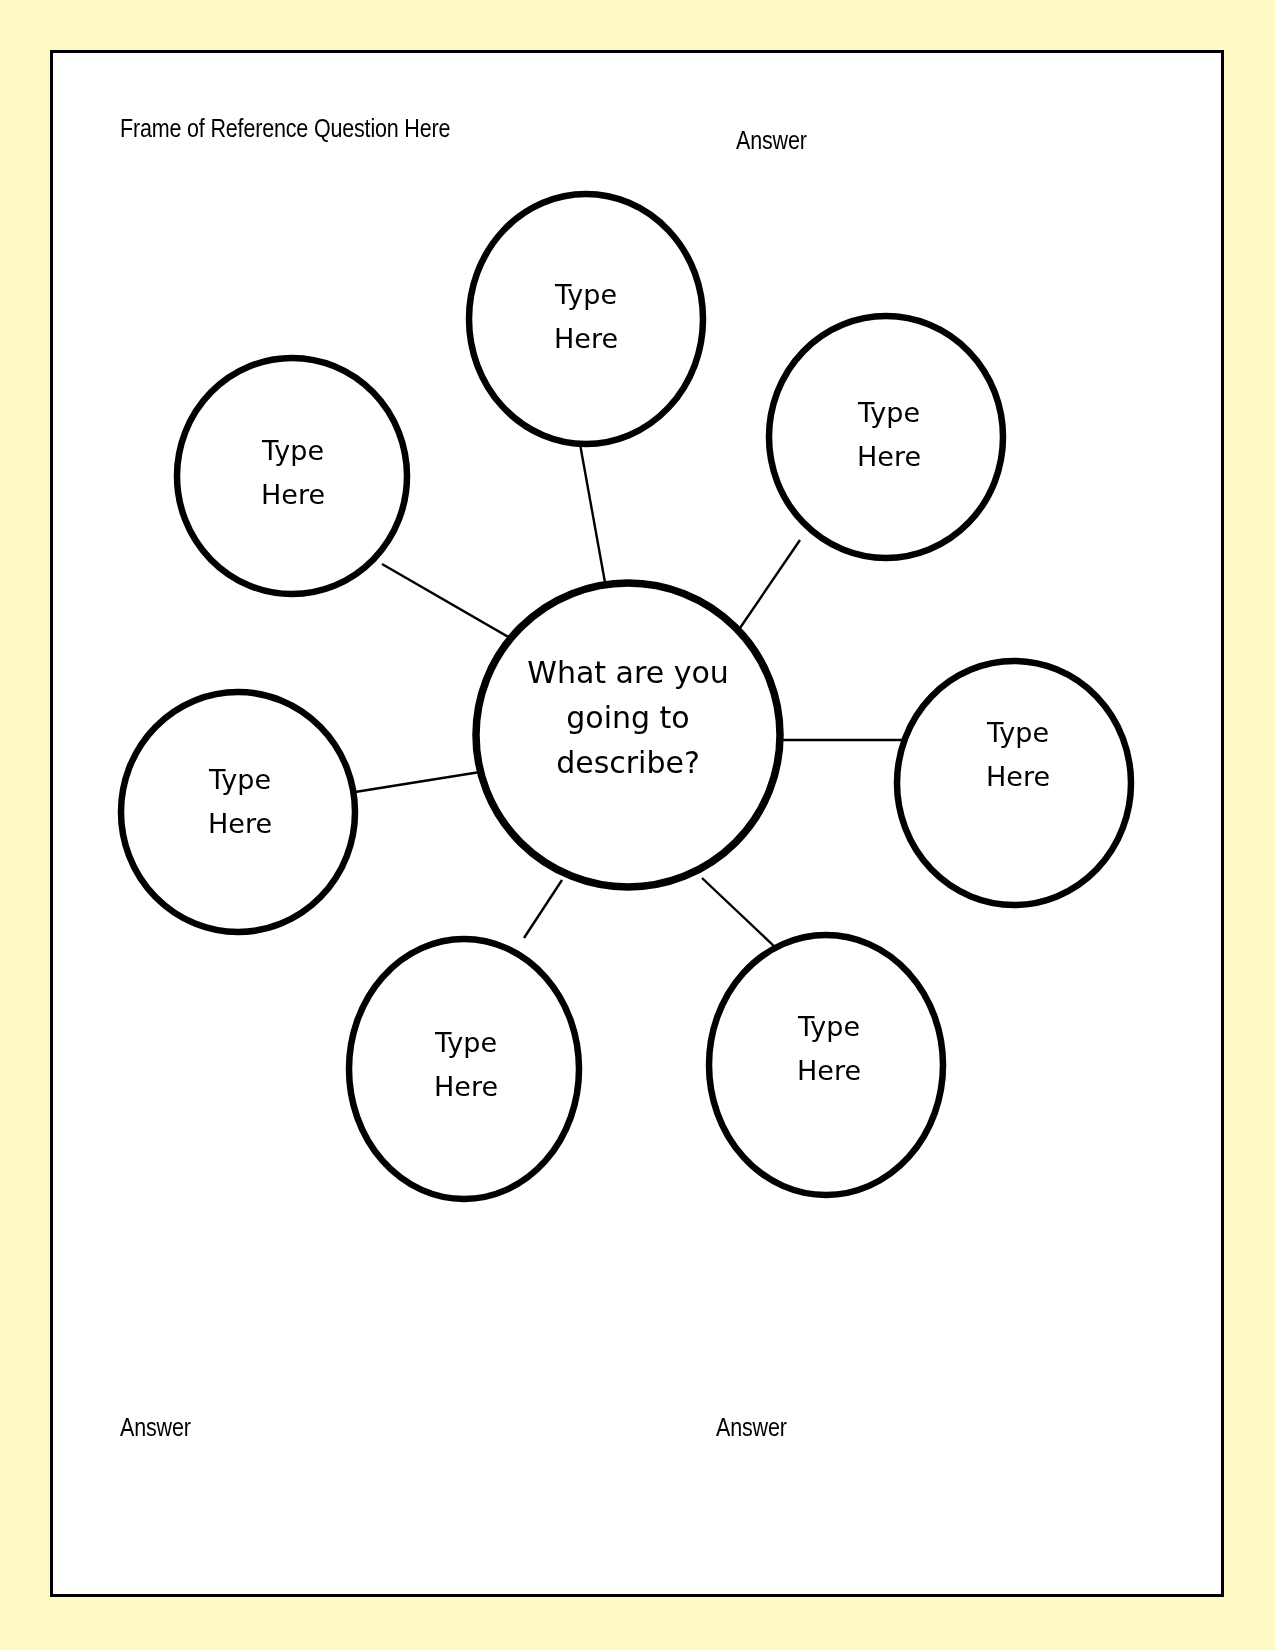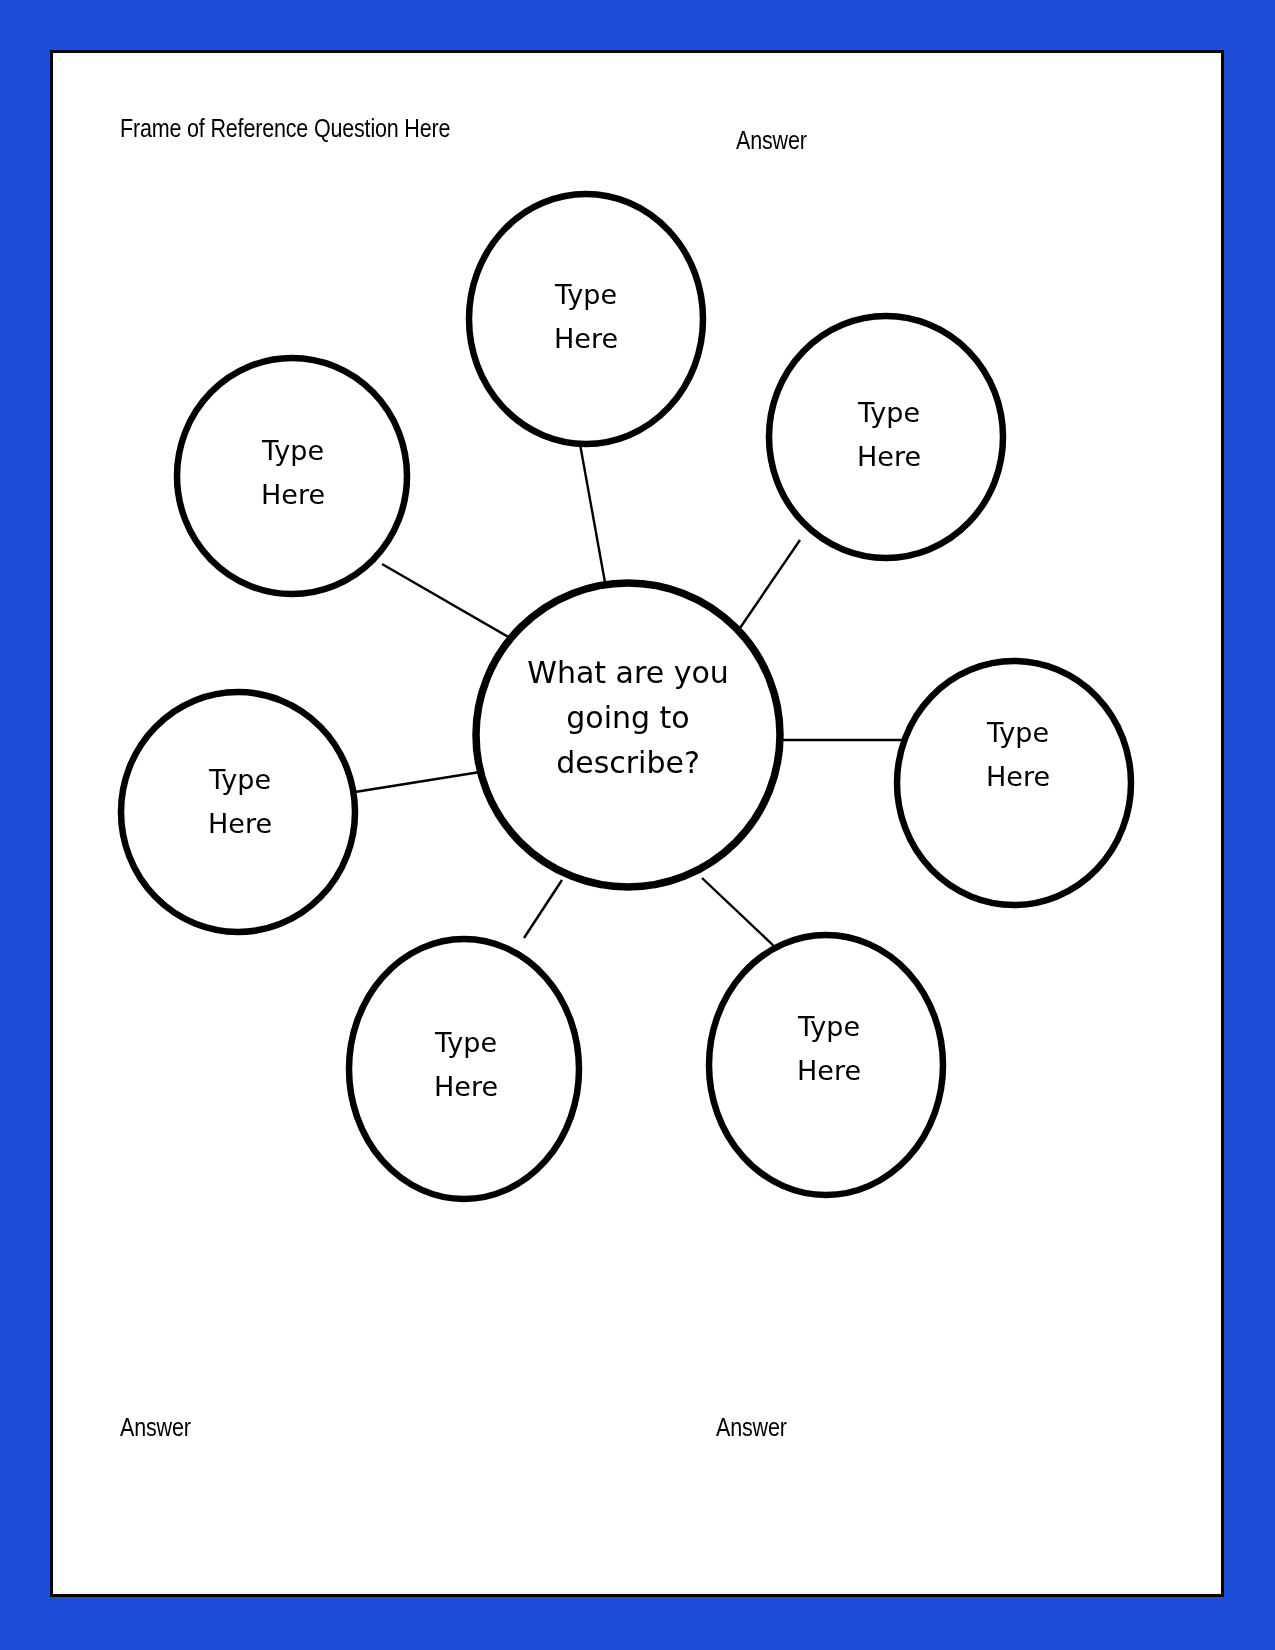--- a/index.html
+++ b/index.html
@@ -14,21 +14,21 @@
     color: #000000;
     position: relative;
     overflow: hidden;
   }
   #worksheet-page {
     position: absolute;
     left: 0;
     top: 0;
     width: 1275px;
     height: 1650px;
-    background: #1d4ed8;
+    background: #fef9c3;
   }
   #page-border {
     position: absolute;
     left: 50px;
     top: 50px;
     width: 1174px;
     height: 1547px;
     border: 3px solid #000000;
     box-sizing: border-box;
     background: #ffffff;

